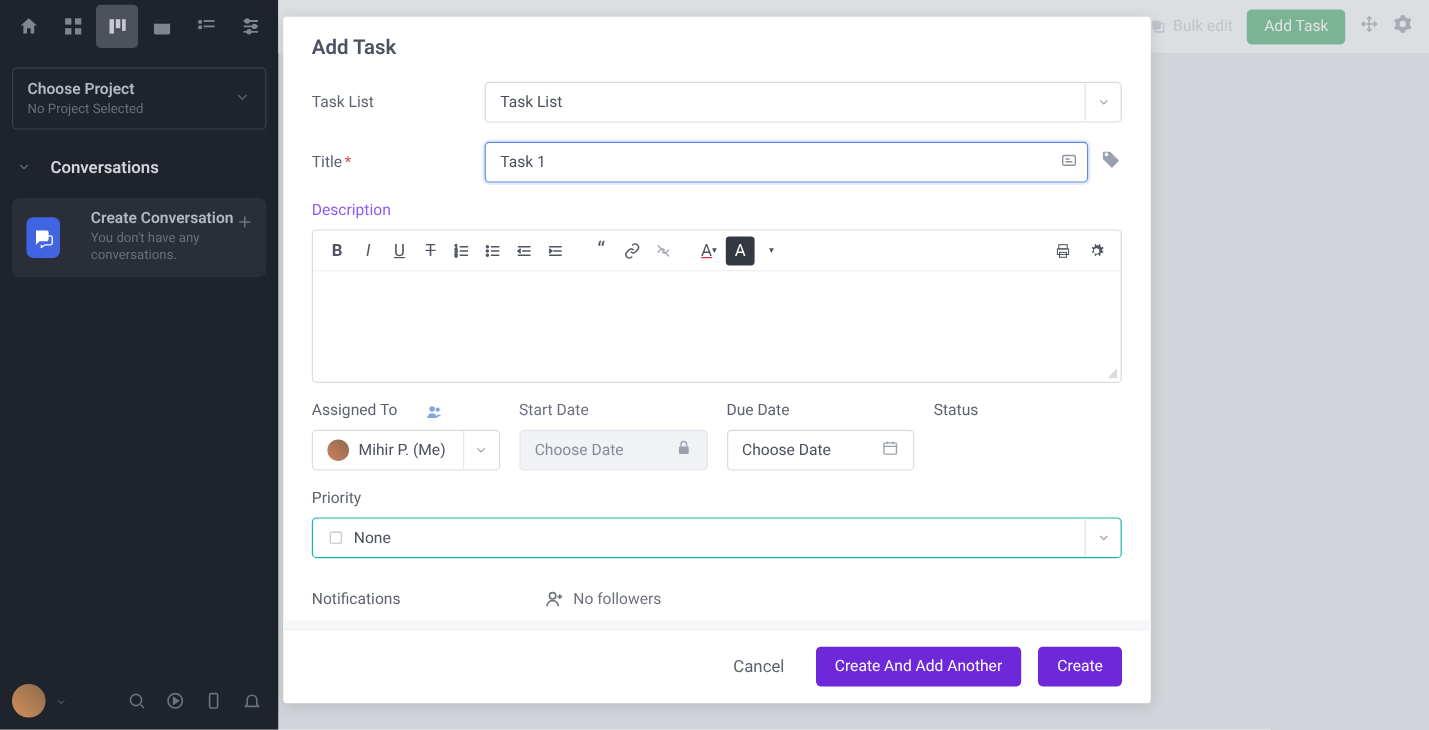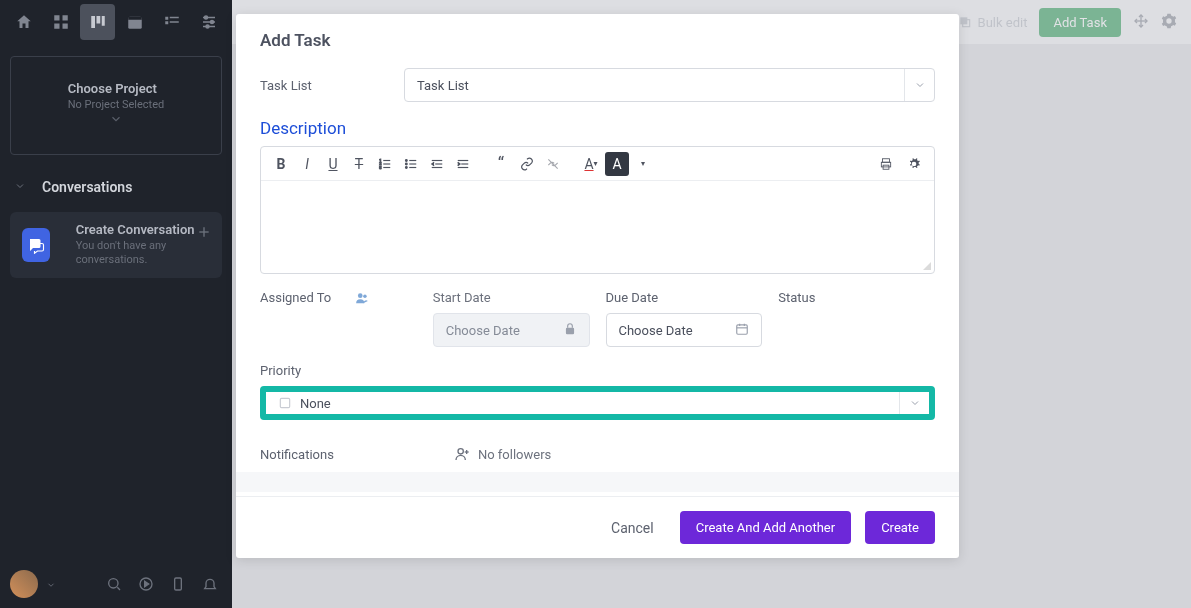--- a/index.html
+++ b/index.html
@@ -5,21 +5,21 @@
   * { box-sizing: border-box; margin: 0; padding: 0; font-family: -apple-system, BlinkMacSystemFont, "Segoe UI", Roboto, Helvetica, Arial, sans-serif; }
   body { width: 1191px; height: 608px; background: #e0e0e4; overflow: hidden; position: relative; }
   
   
   .sidebar { position: absolute; left: 0; top: 0; width: 232px; height: 608px; background: #1f232b; color: #fff; display: flex; flex-direction: column; }
   .side-top { height: 44px; display: flex; align-items: center; padding: 0 6px; gap: 2px; }
   .side-top .ticon { width: 36px; height: 36px; display: flex; align-items: center; justify-content: center; border-radius: 4px; color: #808590; cursor: pointer; }
   .side-top .ticon.active { background: #4c515c; color: #c7cad1; }
   .side-top .ticon svg { width: 18px; height: 18px; }
   
-  .proj-select { margin: 12px 10px; border: 1px solid #3a3f4a; border-radius: 4px; padding: 24px 12px; display: flex; align-items: center; justify-content: space-between; cursor: pointer; flex-direction: column; }
+  .proj-select { margin: 12px 10px; border: 1px solid #3a3f4a; border-radius: 4px; padding: 10px 12px; display: flex; align-items: center; justify-content: space-between; cursor: pointer; }
   .proj-select .ptxt { display: flex; flex-direction: column; }
   .proj-select .ptitle { font-size: 13px; font-weight: 600; color: #b6bac3; }
   .proj-select .psub { font-size: 11px; color: #6a6f7a; margin-top: 2px; }
   .proj-select .chev { color: #5a5f6a; }
   
   .conv-hdr { padding: 10px 14px; display: flex; align-items: center; gap: 16px; cursor: pointer; }
   .conv-hdr .chev2 { color: #6a6f7a; }
   .conv-hdr .lbl { font-size: 14px; font-weight: 600; color: #d2d5db; }
   
   .conv-item { margin: 6px 10px; background: #292e38; border-radius: 6px; padding: 10px 12px; display: flex; align-items: center; gap: 26px; position: relative; }
@@ -56,21 +56,21 @@
   
   .select-box { height: 34px; border: 1px solid #d7dae0; border-radius: 4px; display: flex; align-items: center; padding: 0 12px; font-size: 13px; color: #4b505d; cursor: pointer; position: relative; background: #fff; }
   .select-box .sb-caret { position: absolute; right: 0; top: 0; width: 30px; height: 100%; border-left: 1px solid #e3e6ea; display: flex; align-items: center; justify-content: center; color: #9aa0ac; }
   
   .title-row { display: flex; align-items: center; gap: 10px; }
   .title-input-wrap { flex: 1; position: relative; }
   .title-input { width: 100%; height: 34px; border: 1px solid #5c8de0; border-radius: 4px; padding: 0 36px 0 12px; font-size: 13px; color: #4b505d; outline: none; box-shadow: 0 0 0 2px rgba(92,141,224,0.15); }
   .title-card { position: absolute; right: 8px; top: 50%; transform: translateY(-50%); color: #8d929e; cursor: pointer; }
   .tag-btn { color: #9aa0ac; cursor: pointer; }
   
-  .desc-label { font-size: 17px; color: #1d4ed8; margin-bottom: 8px; }
+  .desc-label { font-size: 13px; color: #8b5cf6; margin-bottom: 8px; }
   .editor { border: 1px solid #d7dae0; border-radius: 4px; margin-bottom: 16px; }
   .editor-tb { height: 34px; border-bottom: 1px solid #eceef1; display: flex; align-items: center; padding: 0 8px; gap: 2px; }
   .editor-tb .ebtn { width: 24px; height: 24px; display: flex; align-items: center; justify-content: center; color: #4f5460; cursor: pointer; border-radius: 3px; font-size: 14px; }
   .editor-tb .ebtn.active { background: #333842; color: #fff; }
   .editor-tb .sep { width: 10px; }
   .editor-tb .etools { margin-left: auto; display: flex; gap: 4px; color: #b3b8c2; }
   .editor-area { min-height: 92px; padding: 8px; font-size: 13px; position: relative; }
   .editor-resize { position: absolute; right: 2px; bottom: 2px; width: 10px; height: 10px; opacity: 0.3; }
   .editor-resize::before { content: ''; position: absolute; right: 1px; bottom: 1px; width: 0; height: 0; border-style: solid; border-width: 0 0 8px 8px; border-color: transparent transparent #888 transparent; }
   
@@ -78,21 +78,21 @@
   .col4 { flex: 1; }
   .col4 .clabel { font-size: 13px; color: #5d626f; margin-bottom: 8px; display: flex; align-items: center; gap: 24px; }
   .col4.disabled .clabel { opacity: 0.9; }
   .col4 .select-box.small { height: 34px; }
   .col4 .select-box .avsm { width: 18px; height: 18px; border-radius: 50%; background: linear-gradient(45deg,#d08060,#886a50); margin-right: 8px; flex-shrink: 0; }
   .col4 .select-box .ic { margin-left: auto; color: #9aa0ac; }
   .col4 .select-box.disabled { background: #f0f2f5; border-color: #e1e4ea; color: #858b97; cursor: default; }
   .col4 .select-box .licon { margin-right: 8px; color: #9aa0ac; display: flex; }
   
   .prio-label { font-size: 13px; color: #5d626f; margin-bottom: 8px; }
-  .prio-box { height: 34px; border: 6px solid #14b8a6; border-radius: 4px; display: flex; align-items: center; padding: 0 12px; font-size: 13px; color: #4b505d; position: relative; margin-bottom: 16px; cursor: pointer; }
+  .prio-box { height: 34px; border: 1px solid #14b8a6; border-radius: 4px; display: flex; align-items: center; padding: 0 12px; font-size: 13px; color: #4b505d; position: relative; margin-bottom: 16px; cursor: pointer; }
   .prio-box .pic { width: 14px; height: 14px; margin-right: 8px; color: #c9ccd4; }
   .prio-box .sb-caret { position: absolute; right: 0; top: 0; width: 30px; height: 100%; border-left: 1px solid #e3e6ea; display: flex; align-items: center; justify-content: center; color: #9aa0ac; }
   
   .notif-row { display: flex; align-items: center; padding: 10px 0; font-size: 13px; color: #5d626f; }
   .notif-row .follow { margin-left: 120px; display: flex; align-items: center; gap: 8px; color: #6d727e; cursor: pointer; }
   
   .recur-row { display: flex; align-items: center; padding: 10px 0; font-size: 13px; color: #5d626f; background: #f6f7f9; margin: 0 -24px 0 -24px; padding-left: 24px; padding-right: 24px; }
   
   .modal-foot { border-top: 1px solid #eceef1; padding: 14px 24px; display: flex; justify-content: flex-end; gap: 14px; align-items: center; }
   .btn-cancel { font-size: 14px; color: #5d626f; cursor: pointer; background: none; border: none; padding: 8px 12px; }
@@ -274,20 +274,36 @@
           <span>Task List</span>
           <span class="sb-caret">
               <svg width="12" height="12" viewBox="0 0 24 24" fill="none" stroke="currentColor" stroke-width="2">
                 <polyline points="6 9 12 15 18 9"></polyline>
               </svg>
             </span>
         </div>
       </div>
     </div>
 
+    <div class="frow">
+      <div class="flabel"><span>Title</span><span class="req">*</span></div>
+      <div class="fcontrol title-row">
+        <div class="title-input-wrap">
+          <input class="title-input" type="text" value="Task 1" style="">
+          <span class="title-card"><svg width="16" height="14" viewBox="0 0 24 24" fill="none" stroke="currentColor" stroke-width="2">
+                <rect x="3" y="5" width="18" height="14" rx="2"></rect>
+                <line x1="7" y1="10" x2="13" y2="10"></line>
+                <line x1="7" y1="14" x2="17" y2="14"></line>
+              </svg></span>
+        </div>
+        <span class="tag-btn"><svg width="18" height="18" viewBox="0 0 24 24" fill="currentColor">
+              <path d="M3 3h8l10 10-8 8L3 11V3zm4 5a2 2 0 100-4 2 2 0 000 4z"></path>
+            </svg></span>
+      </div>
+    </div>
 
     <div class="desc-label">Description</div>
     <div class="editor">
       <div class="editor-tb">
         <span class="ebtn">
             <b>B</b>
           </span>
         <span class="ebtn">
             <i>I</i>
           </span>
@@ -379,20 +395,29 @@
       <div class="col4">
         <div class="clabel">
             <span>Assigned To</span> 
             <svg width="14" height="14" viewBox="0 0 24 24" fill="#7fa8d8">
               <circle cx="9" cy="8" r="4"></circle>
               <path d="M2 21a7 7 0 0114 0"></path>
               <circle cx="17" cy="9" r="3"></circle>
               <path d="M14 21a5 5 0 018-4"></path>
             </svg>
           </div>
+        <div class="select-box small">
+          <span class="avsm"></span>
+          <span>Mihir P. (Me)</span>
+          <span class="sb-caret">
+              <svg width="12" height="12" viewBox="0 0 24 24" fill="none" stroke="currentColor" stroke-width="2">
+                <polyline points="6 9 12 15 18 9"></polyline>
+              </svg>
+            </span>
+        </div>
       </div>
       <div class="col4 disabled">
         <div class="clabel">Start Date</div>
         <div class="select-box small disabled">
           <span>Choose Date</span>
           <span class="ic"><svg width="14" height="14" viewBox="0 0 24 24" fill="currentColor">
                 <rect x="5" y="10" width="14" height="11" rx="2"></rect>
                 <path d="M8 10V7a4 4 0 118 0v3" fill="none" stroke="currentColor" stroke-width="2"></path>
               </svg></span>
         </div>

